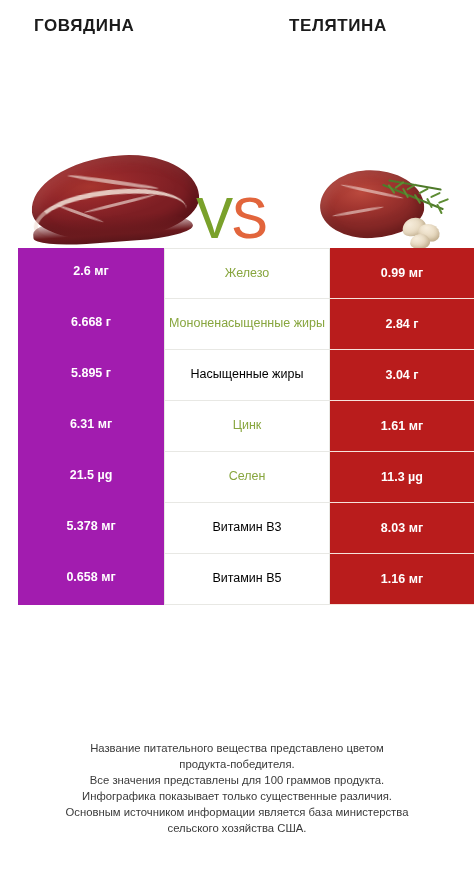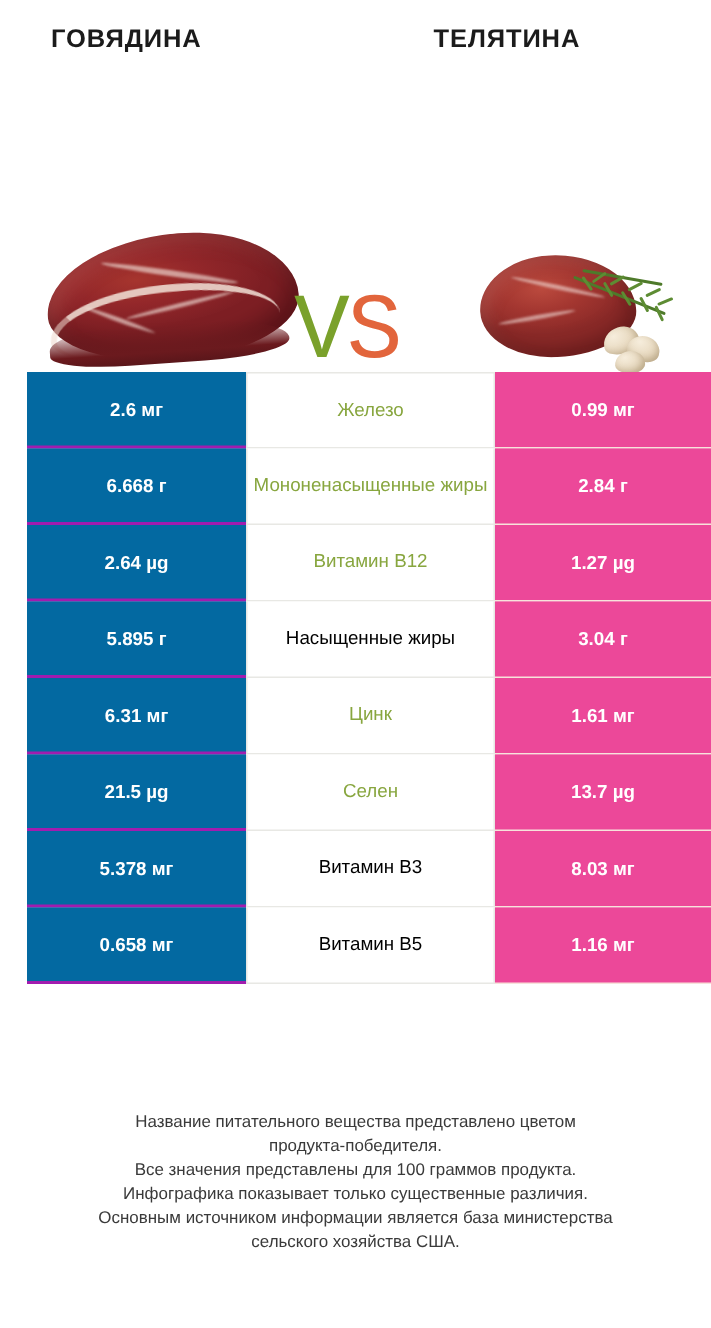--- a/index.html
+++ b/index.html
@@ -174,42 +174,42 @@
     display: flex;
     align-items: center;
     justify-content: center;
     text-align: center;
     font-size: 12.5px;
     box-sizing: border-box;
   }
   .cell-left {
     width: 148px;
     margin-left: 18px;
-    background: #0369a1;
+    background: #a21caf;
     color: #ffffff;
     font-weight: bold;
-    border-bottom: 2px solid #a21caf;
+    border-bottom: 5px solid #a21caf;
   }
   .cell-mid {
     width: 168px;
     background: #ffffff;
     border: 1px solid #e8e8e4;
     border-top: none;
     line-height: 1.25;
     padding: 0 4px;
     overflow: hidden;
     white-space: nowrap;
   }
   .cell-mid.two-line { white-space: normal; }
   .cell-mid .mid-text { display: block; }
   .cell-mid.green { color: #88a63f; }
   .cell-mid.red   { color: #000000; }
   .cell-right {
     width: 146px;
-    background: #ec4899;
+    background: #b91c1c;
     color: #ffffff;
     font-weight: bold;
     border-bottom: 1px solid #f7e2db;
   }
   .row:first-child .cell-mid { border-top: 1px solid #e8e8e4; }
 
   
   .footer {
     position: absolute;
     left: 0;
@@ -281,46 +281,39 @@
       <div class="cell cell-right">0.99 мг</div>
     </div>
     <div class="row">
       <div class="cell cell-left">6.668 г</div>
       <div class="cell cell-mid green two-line">
         <span class="mid-text">Мононенасыщенные жиры</span>
       </div>
       <div class="cell cell-right">2.84 г</div>
     </div>
     <div class="row">
-      <div class="cell cell-left">2.64 µg</div>
-      <div class="cell cell-mid green two-line">
-        <span class="mid-text">Витамин B12</span>
-      </div>
-      <div class="cell cell-right">1.27 µg</div>
-    </div>
-    <div class="row">
       <div class="cell cell-left">5.895 г</div>
       <div class="cell cell-mid red two-line">
         <span class="mid-text">Насыщенные жиры</span>
       </div>
       <div class="cell cell-right">3.04 г</div>
     </div>
     <div class="row">
       <div class="cell cell-left">6.31 мг</div>
       <div class="cell cell-mid green">
         <span class="mid-text">Цинк</span>
       </div>
       <div class="cell cell-right">1.61 мг</div>
     </div>
     <div class="row">
       <div class="cell cell-left">21.5 µg</div>
       <div class="cell cell-mid green">
         <span class="mid-text">Селен</span>
       </div>
-      <div class="cell cell-right">13.7 µg</div>
+      <div class="cell cell-right">11.3 µg</div>
     </div>
     <div class="row">
       <div class="cell cell-left">5.378 мг</div>
       <div class="cell cell-mid red two-line">
         <span class="mid-text">Витамин B3</span>
       </div>
       <div class="cell cell-right">8.03 мг</div>
     </div>
     <div class="row">
       <div class="cell cell-left">0.658 мг</div>

